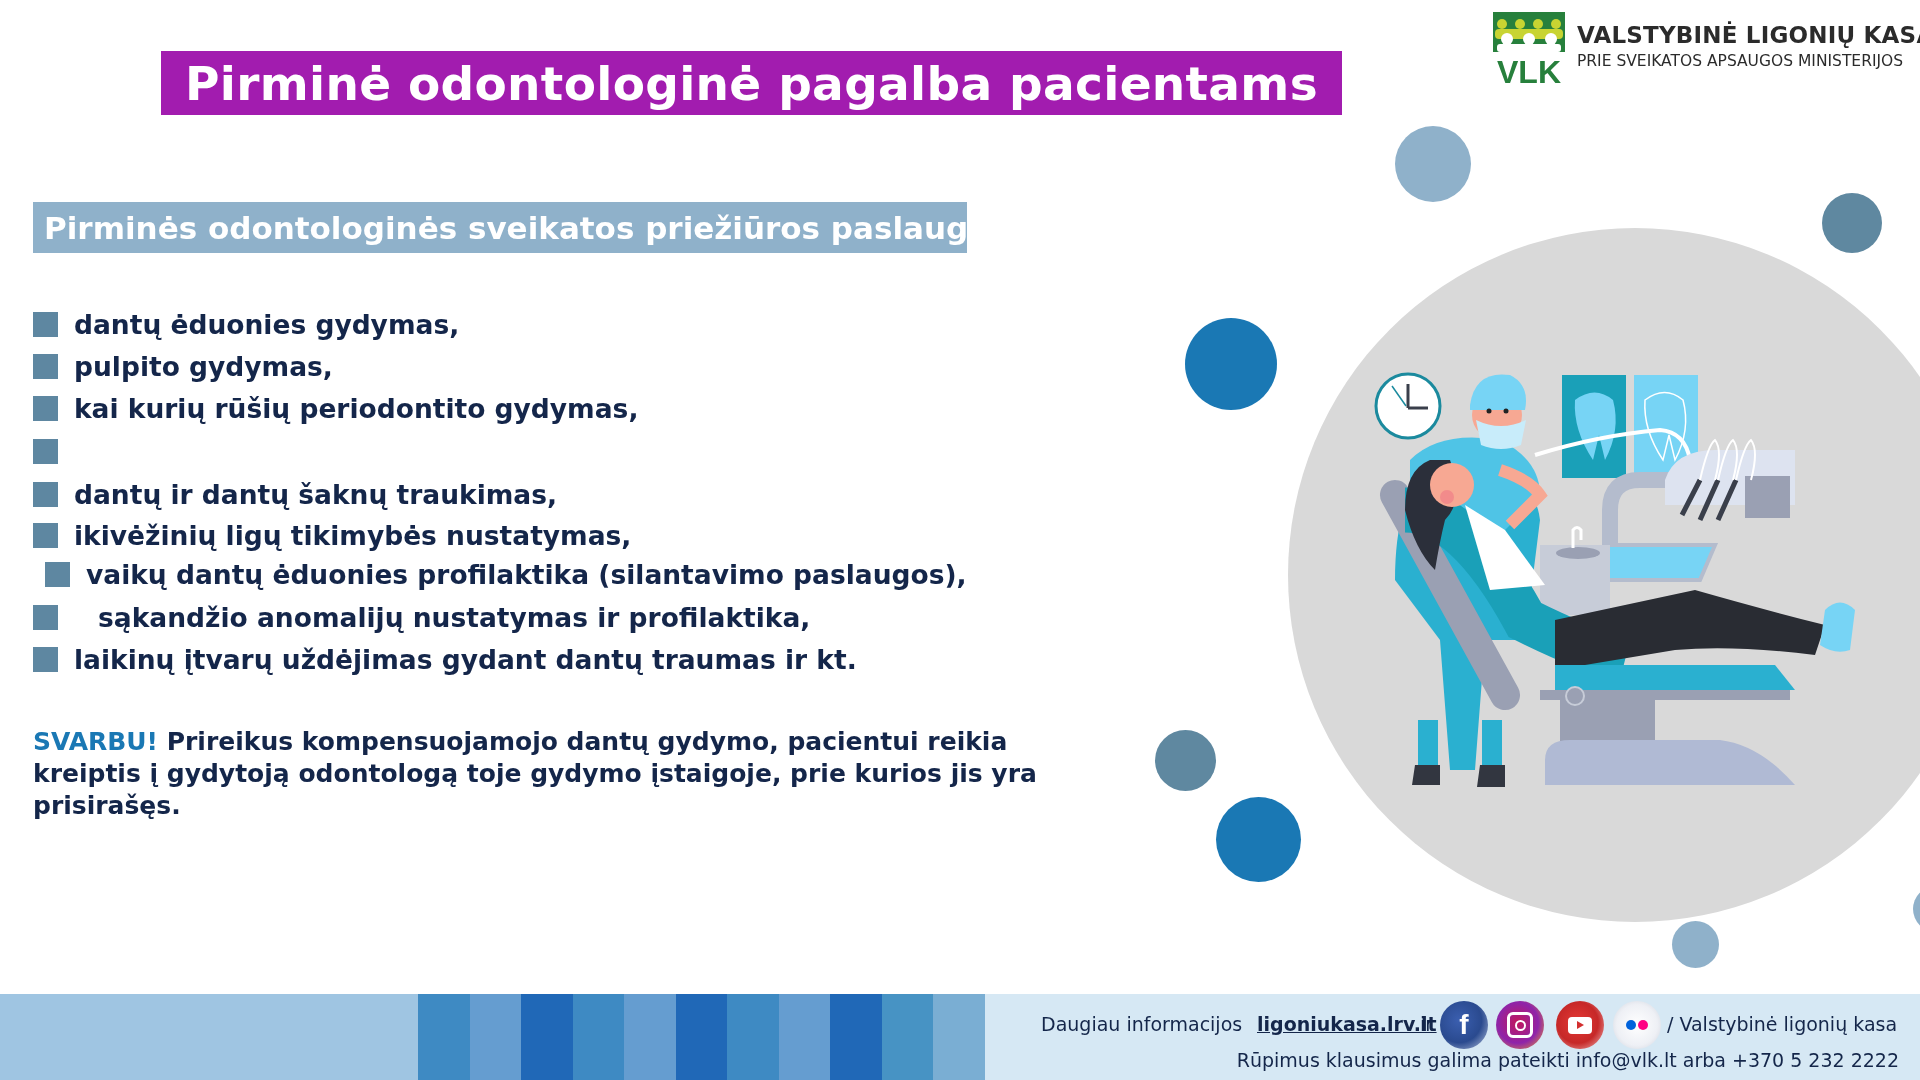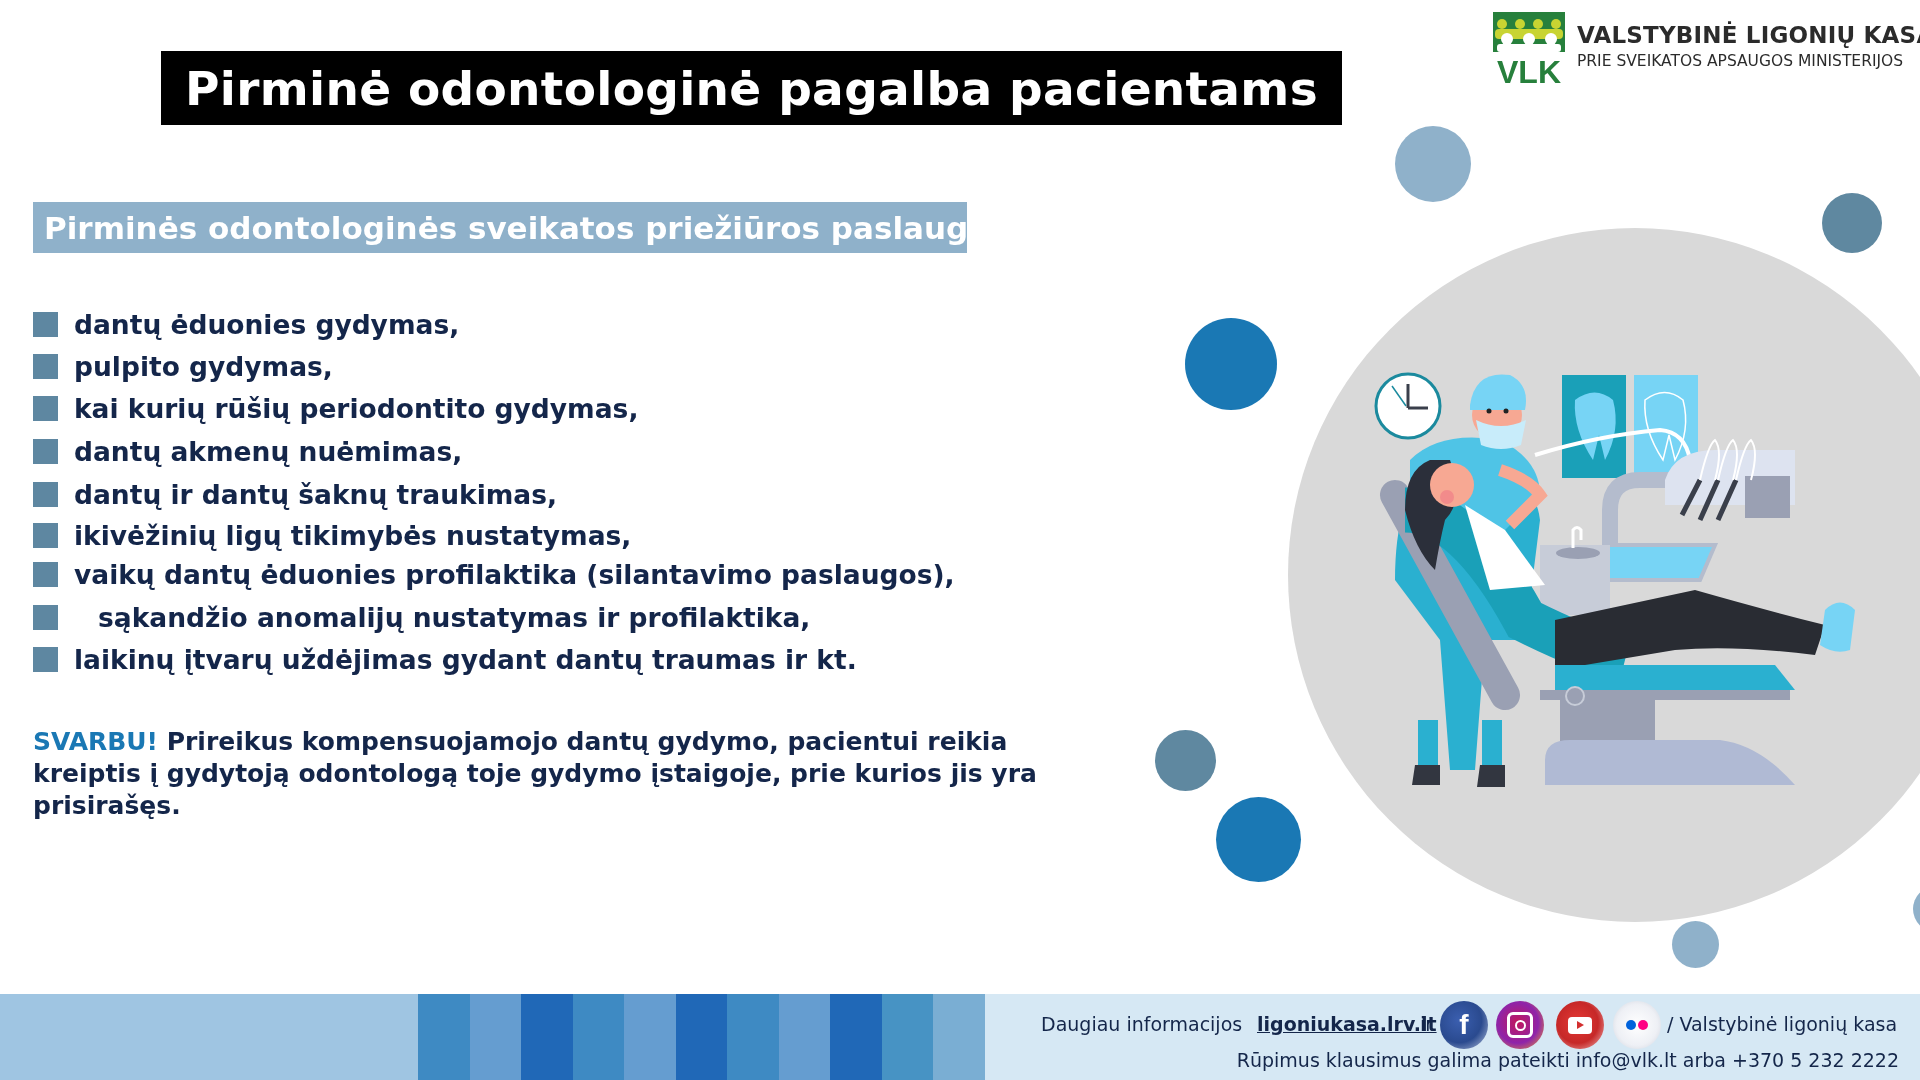--- a/index.html
+++ b/index.html
@@ -1,18 +1,18 @@
 <!DOCTYPE html>
 <html><head>
 <meta charset="utf-8">
 <style>
   html, body { margin:0; padding:0; }
   body { width:1920px; height:1080px; position:relative; overflow:hidden; background:#ffffff; font-family:"DejaVu Sans", sans-serif; }
   .abs { position:absolute; }
-  .title-box { left:161px; top:51px; width:1181px; height:74px; background:#000000; display:flex; align-items:center; justify-content:center; }
+  .title-box { left:161px; top:51px; width:1181px; height:64px; background:#a21caf; display:flex; align-items:center; justify-content:center; }
   .title-box span { color:#fff; font-weight:bold; font-size:47px; letter-spacing:0.3px; white-space:nowrap; }
   .sub-box { left:33px; top:202px; width:934px; height:51px; background:#8fb1ca; display:flex; align-items:center; padding-left:11px; box-sizing:border-box; }
   .sub-box span { color:#fff; font-weight:bold; font-size:31px; white-space:nowrap; }
   .li { position:absolute; left:33px; height:34px; display:flex; align-items:center; white-space:nowrap; }
   .li .sq { width:25px; height:25px; background:#5e87a1; margin-right:16px; flex:none; }
   .li .txt { color:#14264a; font-weight:bold; font-size:26.5px; }
   .svarbu { left:33px; top:726px; width:1060px; color:#14264a; font-weight:bold; font-size:25px; line-height:32px; }
   .svarbu .hl { color:#1a78b4; }
   .circle { position:absolute; border-radius:50%; }
   .logo { left:1493px; top:12px; width:72px; height:73px; }
@@ -129,31 +129,30 @@
   <div class="li" style="top:349px;">
       <span class="sq"></span>
       <span class="txt">pulpito gydymas,</span>
     </div>
   <div class="li" style="top:391px;">
       <span class="sq"></span>
       <span class="txt">kai kurių rūšių periodontito gydymas,</span>
     </div>
   <div class="li" style="top:434px;">
       <span class="sq"></span>
-      <span class="txt">dantų akmenų nuėmimas,</span>
     </div>
   <div class="li" style="top:477px;">
       <span class="sq"></span>
       <span class="txt">dantų ir dantų šaknų traukimas,</span>
     </div>
   <div class="li" style="top:518px;">
       <span class="sq"></span>
       <span class="txt">ikivėžinių ligų tikimybės nustatymas,</span>
     </div>
-  <div class="li" style="top:557px;">
+  <div class="li" style="top:557px;margin-left:12px;">
       <span class="sq"></span>
       <span class="txt">vaikų dantų ėduonies profilaktika (silantavimo paslaugos),</span>
     </div>
   <div class="li" style="top:600px;gap:24px;">
       <span class="sq"></span>
       <span class="txt">sąkandžio anomalijų nustatymas ir profilaktika,</span>
     </div>
   <div class="li" style="top:642px;">
       <span class="sq"></span>
       <span class="txt">laikinų įtvarų uždėjimas gydant dantų traumas ir kt.</span>

